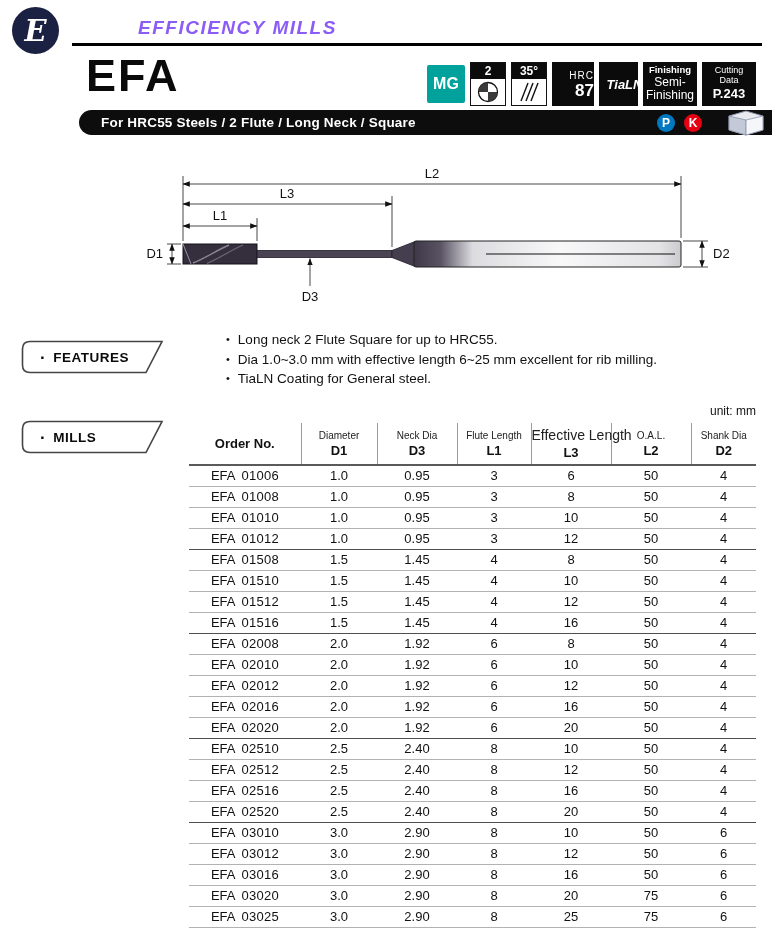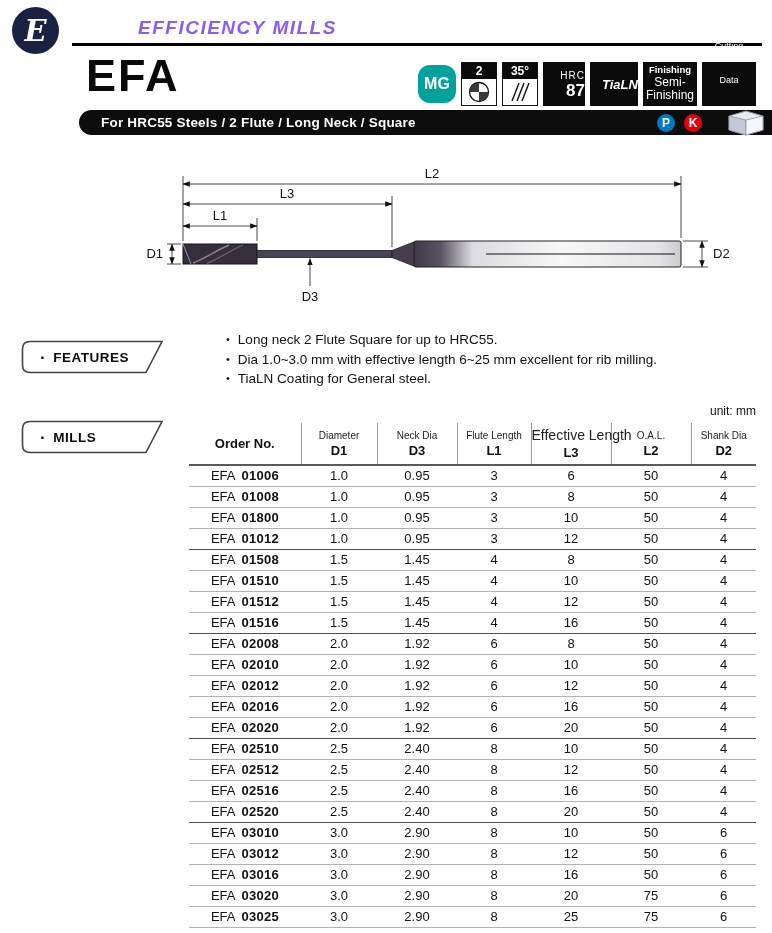--- a/index.html
+++ b/index.html
@@ -22,25 +22,25 @@
               display:flex; align-items:center; justify-content:center; font-weight:700; font-size:16px; }
   .badge-iconic { width:36px; border:1.2px solid #111; background:#fff; display:flex; flex-direction:column; }
   .badge-iconic .band { background:#0b0b0b; color:#fff; height:16px; line-height:16px; text-align:center;
                         font-size:12px; font-weight:700; }
   .badge-iconic .icon-area { flex:1; display:flex; align-items:center; justify-content:center; }
   .badge-black { background:#0b0b0b; color:#fff; display:flex; flex-direction:column;
                  align-items:center; justify-content:center; }
   .badge-hrc { width:42px;align-items:flex-end; }
   .badge-hrc .l1 { font-size:10px; letter-spacing:1px; }
   .badge-hrc .l2 { font-size:17px; font-weight:700; line-height:1; margin-top:1px; }
-  .badge-coating { width:48px; font-style:italic; font-weight:700; font-size:13px;padding-left:12px; }
+  .badge-coating { width:39px; font-style:italic; font-weight:700; font-size:13px;padding-left:12px; }
   .badge-finish { width:54px; line-height:1.15; }
   .badge-finish .l1 { font-size:9.5px; font-weight:700; }
   .badge-finish .l2, .badge-finish .l3 { font-size:12px; }
-  .badge-cut { width:54px; line-height:1.1;gap:24px; }
+  .badge-cut { width:54px; line-height:1.1; }
   .badge-cut .l1, .badge-cut .l2 { font-size:9px; }
   .badge-cut .l3 { font-size:13px; font-weight:700; margin-top:1px; }
 
   
   .subtitle-bar { position:absolute; left:79px; top:110px; width:700px; height:25px; background:#0d0d0d;
                   border-radius:13px 2px 2px 13px; display:flex; align-items:center; }
   .bar-text { margin-left:22px; color:#fff; font-weight:700; font-size:13.5px; letter-spacing:0.2px; }
   .bar-right { margin-left:auto; margin-right:12px; display:flex; align-items:center; gap:9px; }
   .pk-circle { width:18px; height:18px; border-radius:50%; color:#fff; font-weight:700; font-size:12px;
                display:flex; align-items:center; justify-content:center; }
@@ -67,36 +67,36 @@
   thead th { font-weight:400; height:42px; vertical-align:middle; padding:0; text-align:center;
              border-bottom:2px solid #5a5a5a; }
   thead th + th { border-left:1px solid #9a9a9a; }
   th .h-top { display:block; font-size:10px; color:#222; white-space:nowrap; }
   th .h-sym { display:block; font-size:13px; font-weight:700; margin-top:2px; }
   th.order-th { font-size:13px; font-weight:700; }
   tbody td { text-align:center; height:20px; line-height:20px; padding:0; font-size:13px;
              border-bottom:1px solid #b2b2b2; }
   tr.group-end td { border-bottom:1.8px solid #4f4f4f; }
   td.order .prefix { font-weight:400; margin-right:6px; }
-  td.order .code { font-weight:700; letter-spacing:0.3px; }
+  td.order .code { font-weight:400; letter-spacing:0.3px; }
 </style>
 </head>
 <body>
 
 <div class="page">
 
   <div class="e-badge">
     <span>E</span>
   </div>
   <div class="category-title">EFFICIENCY MILLS</div>
   <div class="title-rule"></div>
   <div class="product-code">EFA</div>
 
   <div class="badges-row">
-    <div class="badge-mg" style="background-color: rgb(0, 162, 155); border-radius: 12px;">MG</div>
+    <div class="badge-mg" style="background-color: rgb(0, 162, 155);">MG</div>
 
     <div class="badge-iconic">
       <div class="band">2</div>
       <div class="icon-area">
         <svg width="26" height="26" viewBox="0 0 26 26">
           <circle cx="13" cy="13" r="9.5" fill="#fff" stroke="#111" stroke-width="1.3"></circle>
           <path d="M13,13 L3.5,13 A9.5,9.5 0 0 1 13,3.5 Z" fill="#3a3a3a"></path>
           <path d="M13,13 L22.5,13 A9.5,9.5 0 0 1 13,22.5 Z" fill="#3a3a3a"></path>
         </svg>
       </div>
@@ -300,21 +300,21 @@
     </td>
     <td>1.0</td>
     <td>0.95</td>
     <td>3</td>
     <td>8</td>
     <td>50</td>
     <td>4</td>
   </tr>
           <tr>
     <td class="order">
-      <span class="prefix">EFA</span><span class="code">01800</span>
+      <span class="prefix">EFA</span><span class="code">01010</span>
     </td>
     <td>1.0</td>
     <td>0.95</td>
     <td>3</td>
     <td>10</td>
     <td>50</td>
     <td>4</td>
   </tr>
           <tr class="group-end">
     <td class="order">

